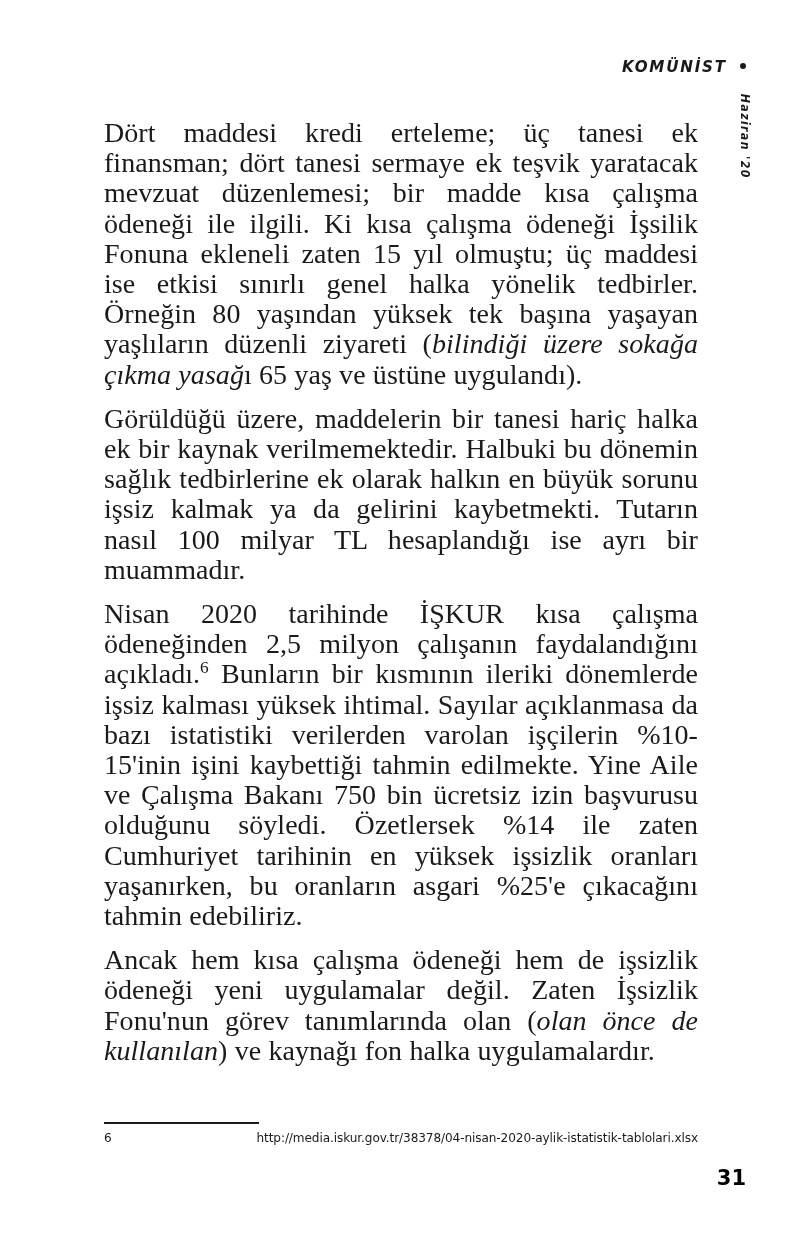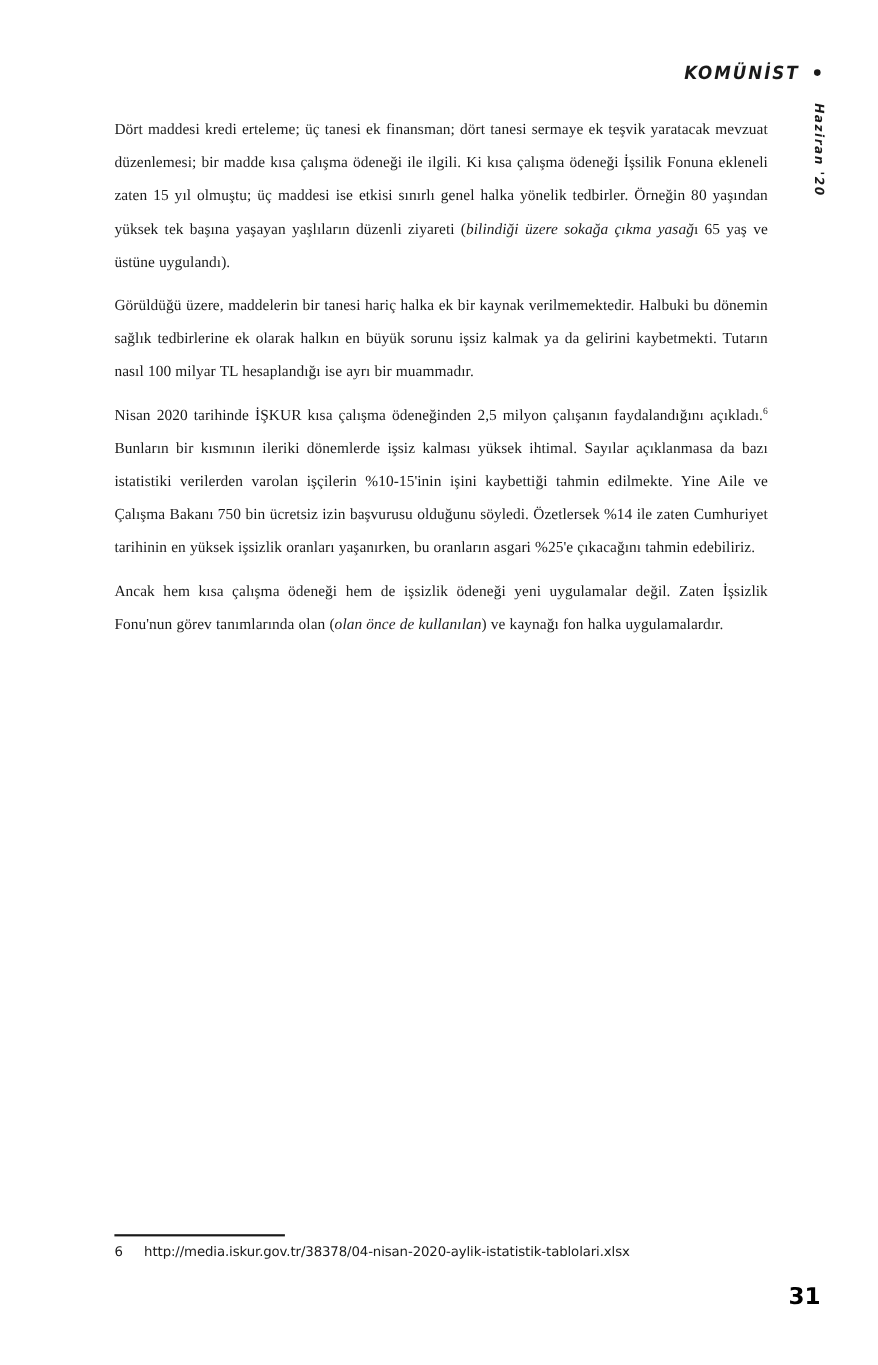--- a/index.html
+++ b/index.html
@@ -64,22 +64,22 @@
   }
 
   
   .text-column {
     position: absolute;
     left: 104px;
     top: 104px;
     width: 594px;
   }
   p.body-par {
-    margin: 0 0 9px 0;
-    font-size: 14px;
+    margin: 14px 0 9px 0;
+    font-size: 28px;
     line-height: 30.2px;
     text-align: justify;
     text-justify: inter-word;
     hyphens: manual;
     -webkit-hyphens: manual;
     letter-spacing: 0.05px;
     word-spacing: 0.2px;
   }
   p.body-par:last-of-type { margin-bottom: 0; }
   p.body-par i { font-style: italic; }
@@ -109,20 +109,21 @@
     font-size: 12.1px;
     color: #1a1a1a;
     letter-spacing: -0.1px;
   }
   .footnote-num {
     width: 27px;
     flex: 0 0 auto;
   }
   .footnote-text {
     flex: 1 1 auto;
+    text-align: right;
   }
 
   
   .folio {
     position: absolute;
     right: 52px;
     top: 1166px;
     font-family: "DejaVu Sans", "Liberation Sans", sans-serif;
     font-weight: 700;
     font-size: 21px;

